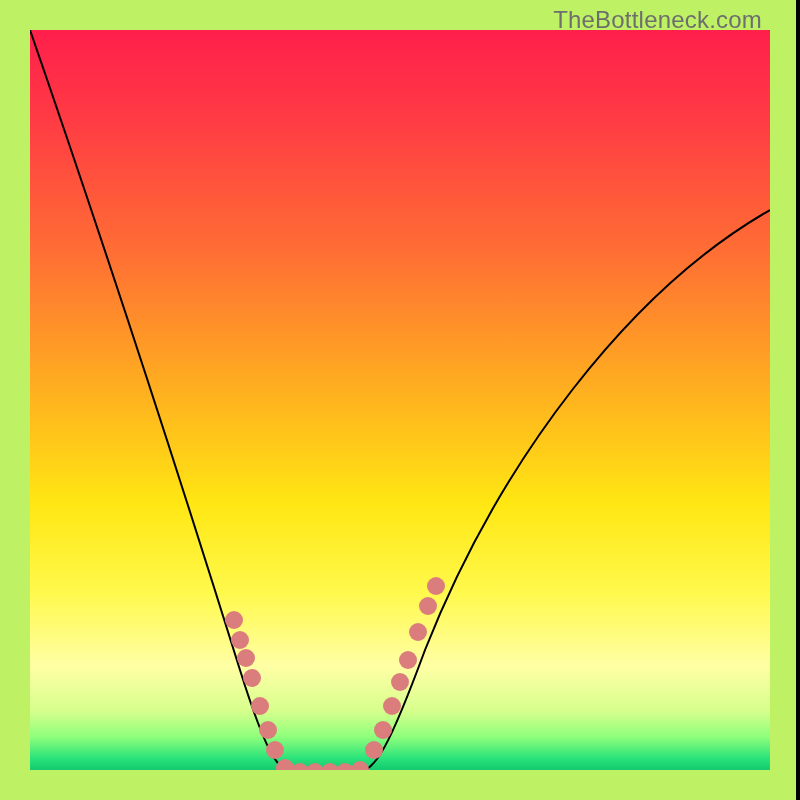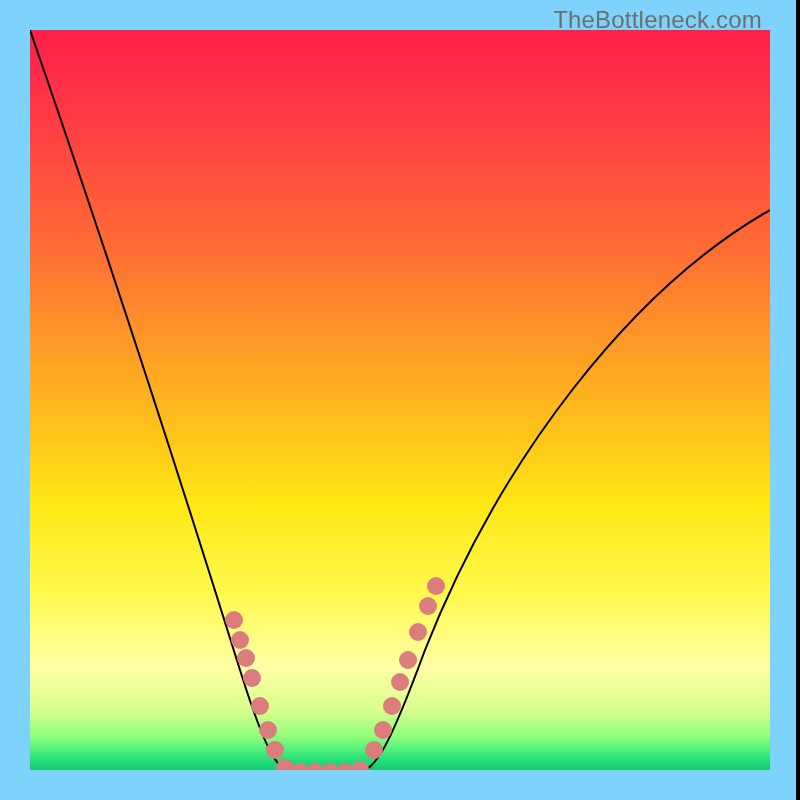--- a/index.html
+++ b/index.html
@@ -8,21 +8,21 @@
     width: 800px;
     height: 800px;
     overflow: hidden;
     background: #000;
     font-family: Arial, Helvetica, sans-serif;
   }
   .frame {
     position: relative;
     width: 796px;
     height: 800px;
-    background: #7dd3fc;
+    background: #bef264;
   }
   .plot-area {
     position: absolute;
     left: 30px;
     top: 30px;
     width: 740px;
     height: 740px;
     overflow: hidden;
   }
   .gradient-bg {

